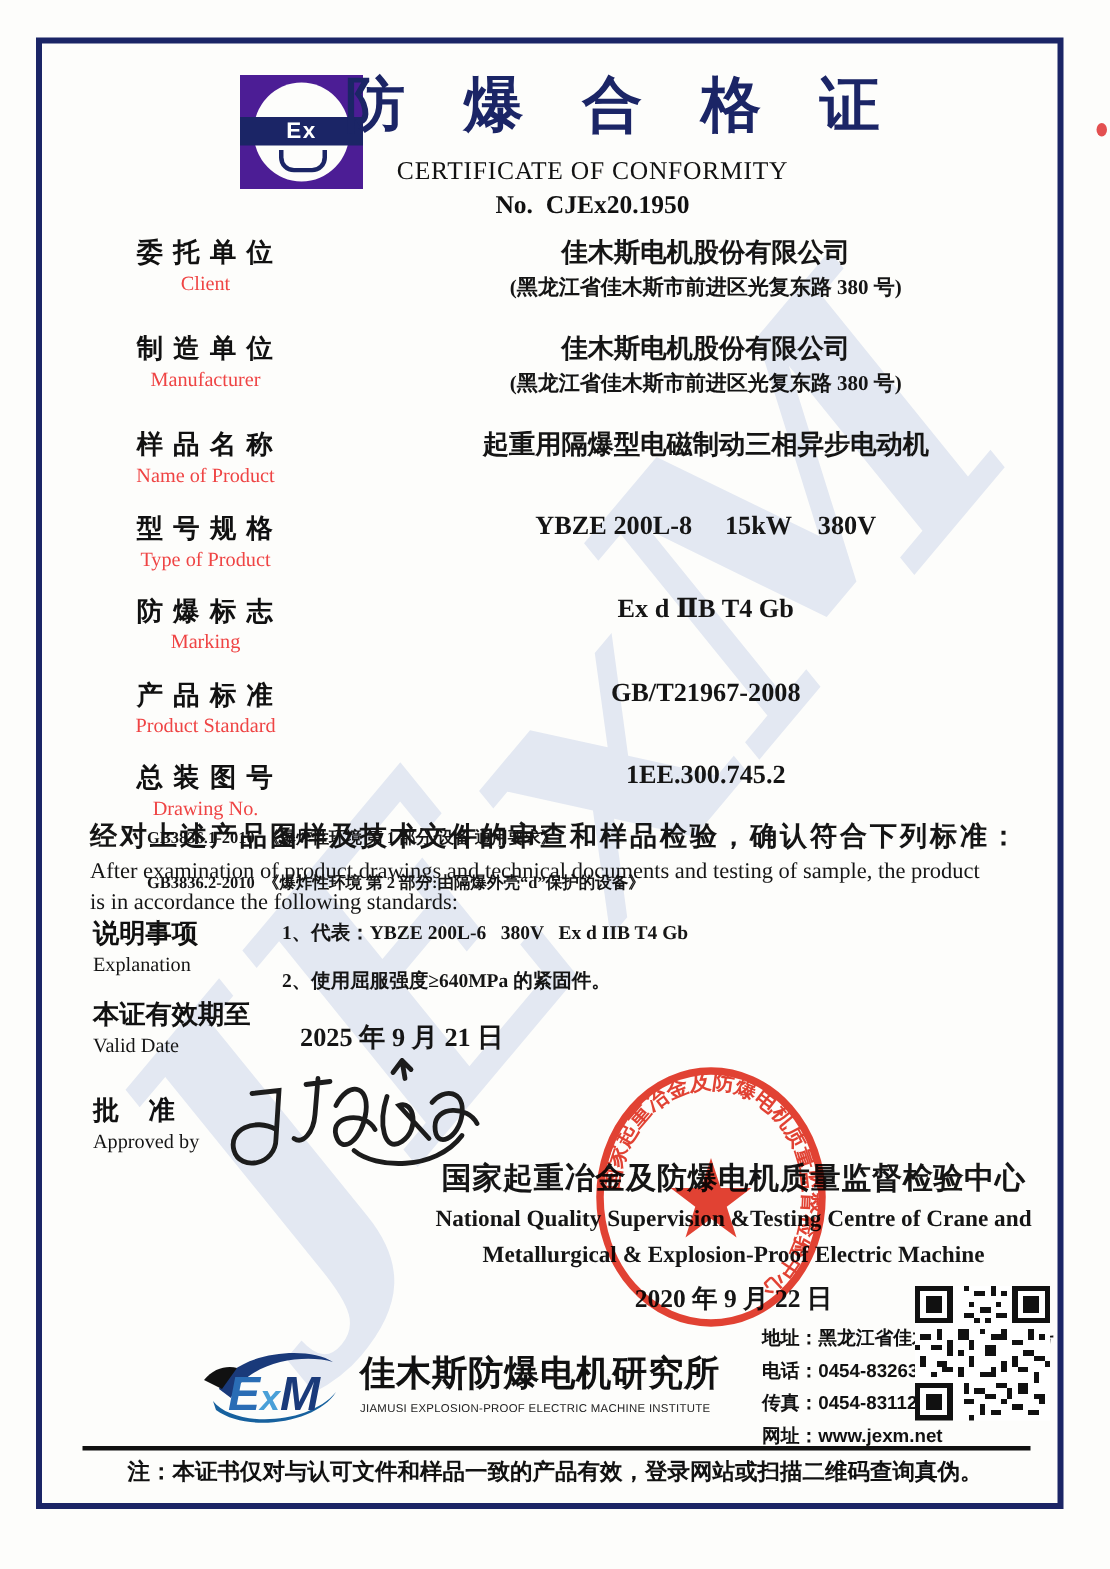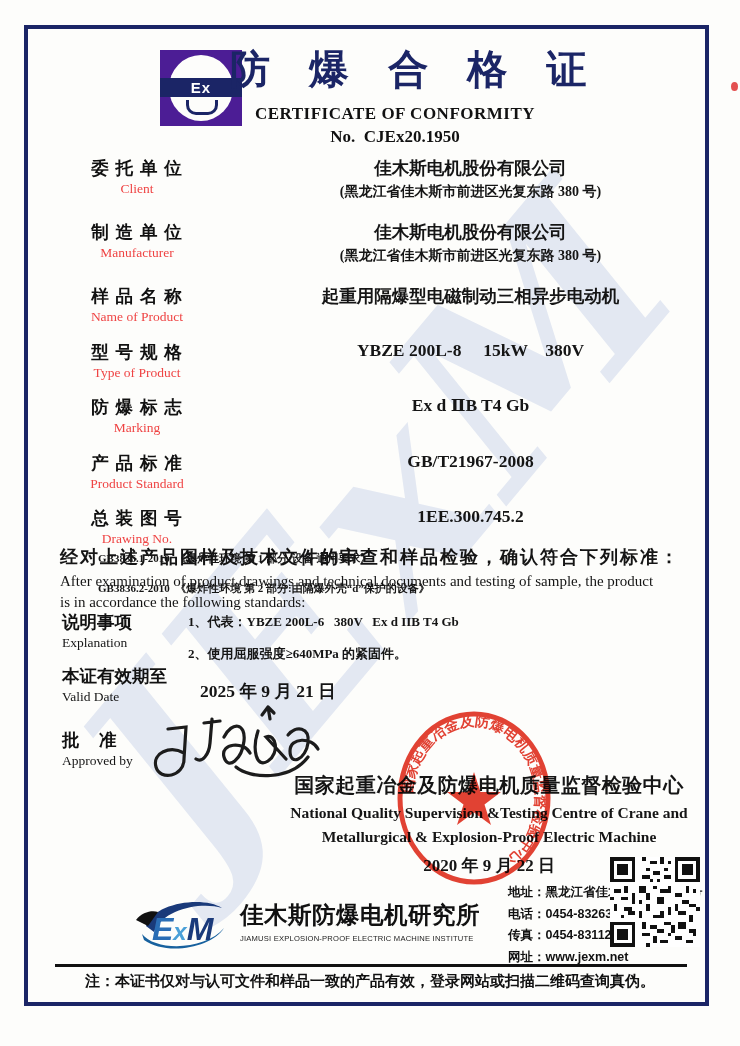--- a/index.html
+++ b/index.html
@@ -40,21 +40,21 @@
   }
   .ex-logo .hook{
     position:absolute;left:26px;top:50px;width:26px;height:12px;
     border:3px solid #1b2566;border-top:none;border-radius:0 0 10px 10px;
   }
   .titleblock{position:absolute;left:230px;top:42px;width:330px;text-align:center;}
   .cn-title{
     font-size:40px;font-weight:bold;color:#1b2566;letter-spacing:14px;
     font-family:"Liberation Sans","DejaVu Sans",sans-serif;white-space:nowrap;text-align:center;
   }
-  .en-title{margin-top:7px;font-size:17px;font-weight:bold;letter-spacing:0.5px;color:#111;}
+  .en-title{margin-top:7px;font-size:17px;font-weight:normal;letter-spacing:0.5px;color:#111;}
   .cert-no{margin-top:3px;font-size:17px;font-weight:bold;color:#111;white-space:pre-wrap;}
   
   .fields{position:absolute;left:62px;top:156px;width:625px;}
   .frow{display:flex;margin-bottom:9px;text-align:center;}
   .flabel{width:150px;flex:0 0 150px;}
   .flabel .cn{
     font-family:"Liberation Sans","DejaVu Sans",sans-serif;
     font-weight:bold;font-size:17.5px;color:#111;white-space:pre-wrap;letter-spacing:1px;
   }
   .flabel .en{font-size:13.5px;color:#ef4444;margin-top:1px;}

